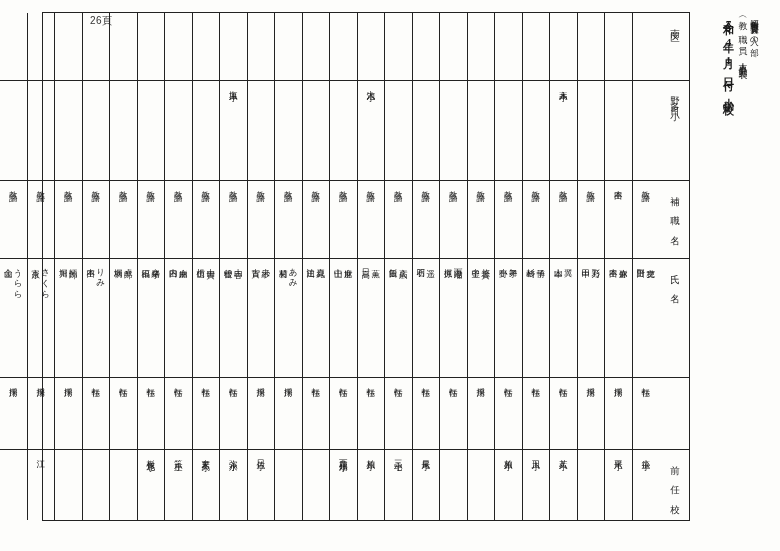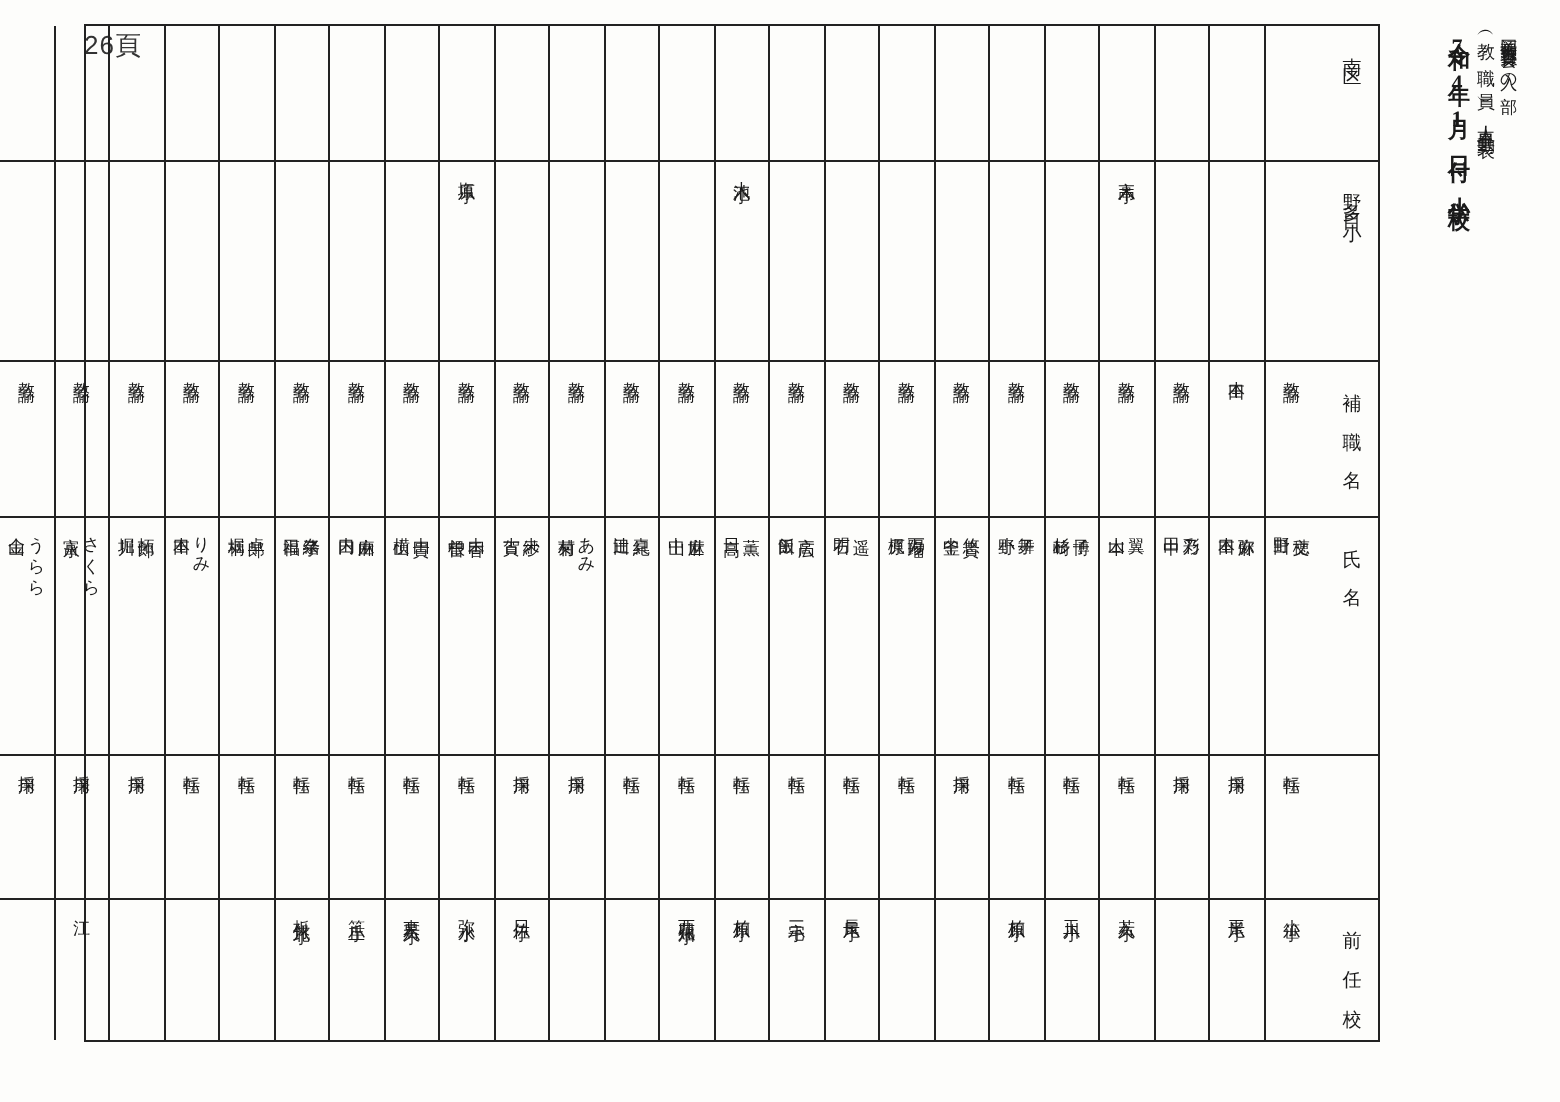--- a/index.html
+++ b/index.html
@@ -18,23 +18,24 @@
     position: relative;
     width: 780px;
     height: 551px;
     background: #fdfdfb;
   }
   
   .page-num {
     position: absolute;
     left: 42px;
     top: 14px;
-    font-size: 13px;
+    font-size: 10px;
     letter-spacing: 0.5px;
     color: #333;
+    padding-left: 48px;
   }
   
   .title-block {
     position: absolute;
     right: 8px;
     top: 12px;
     width: 52px;
     height: 520px;
     display: flex;
     flex-direction: row;

